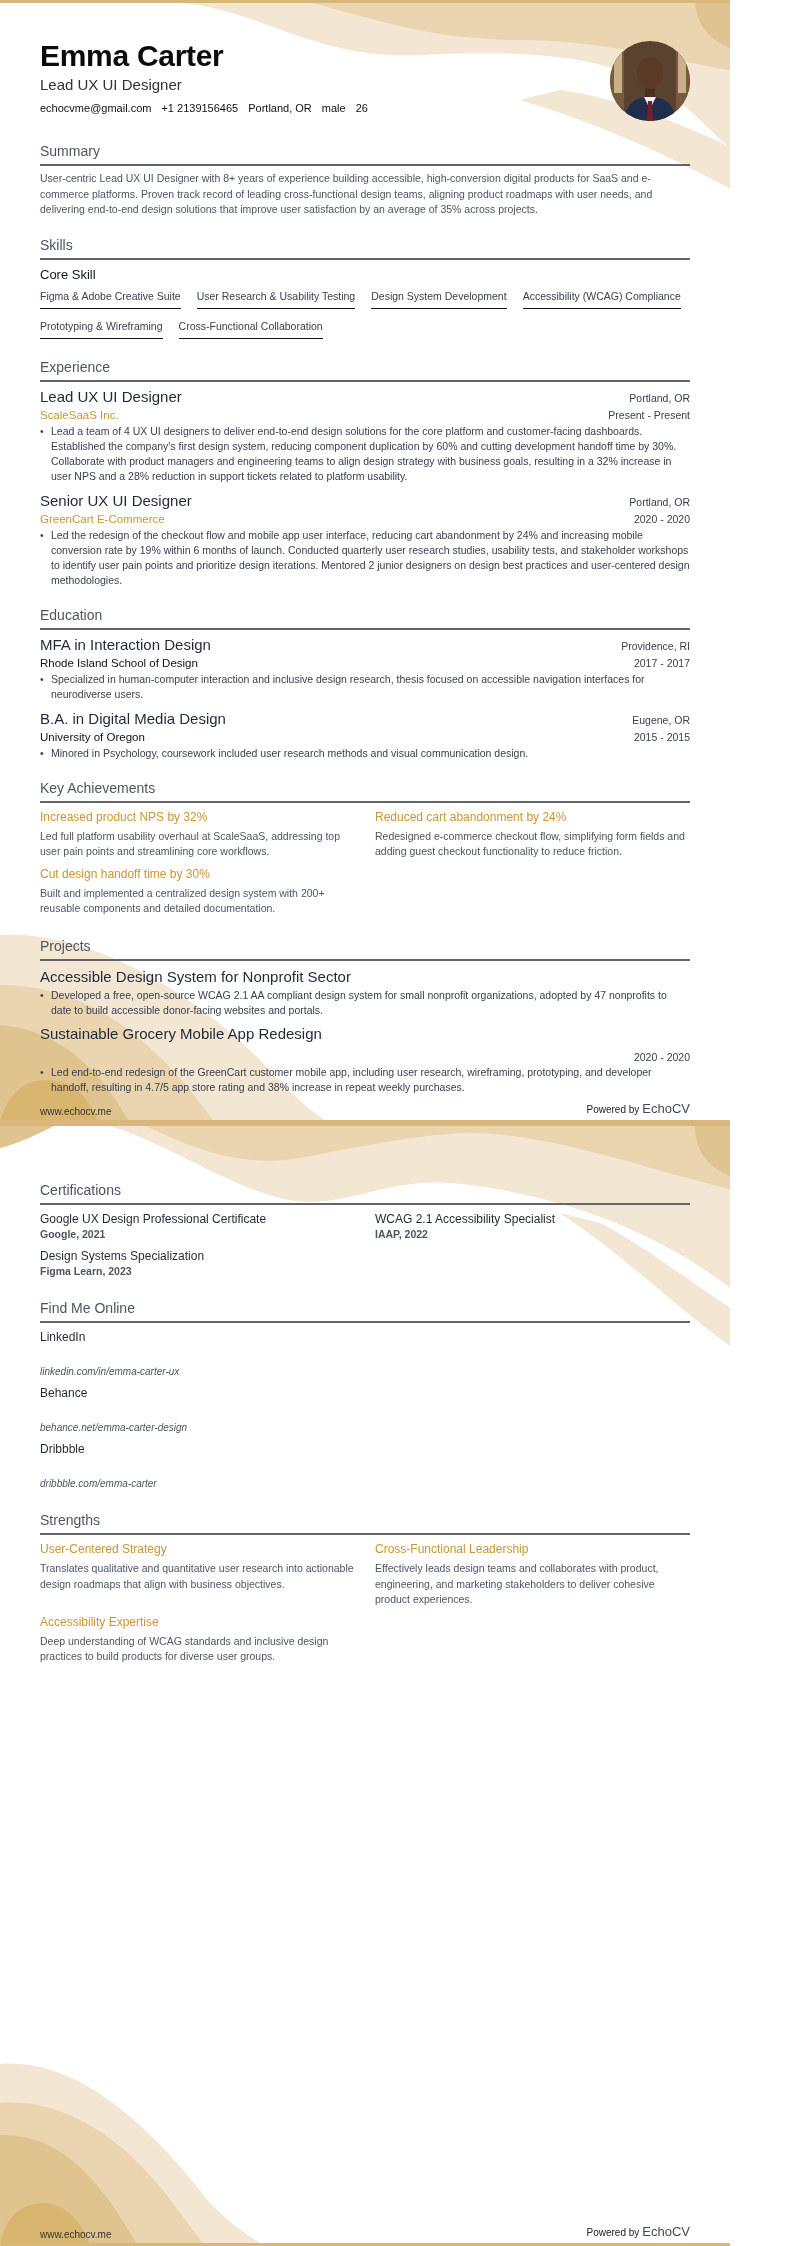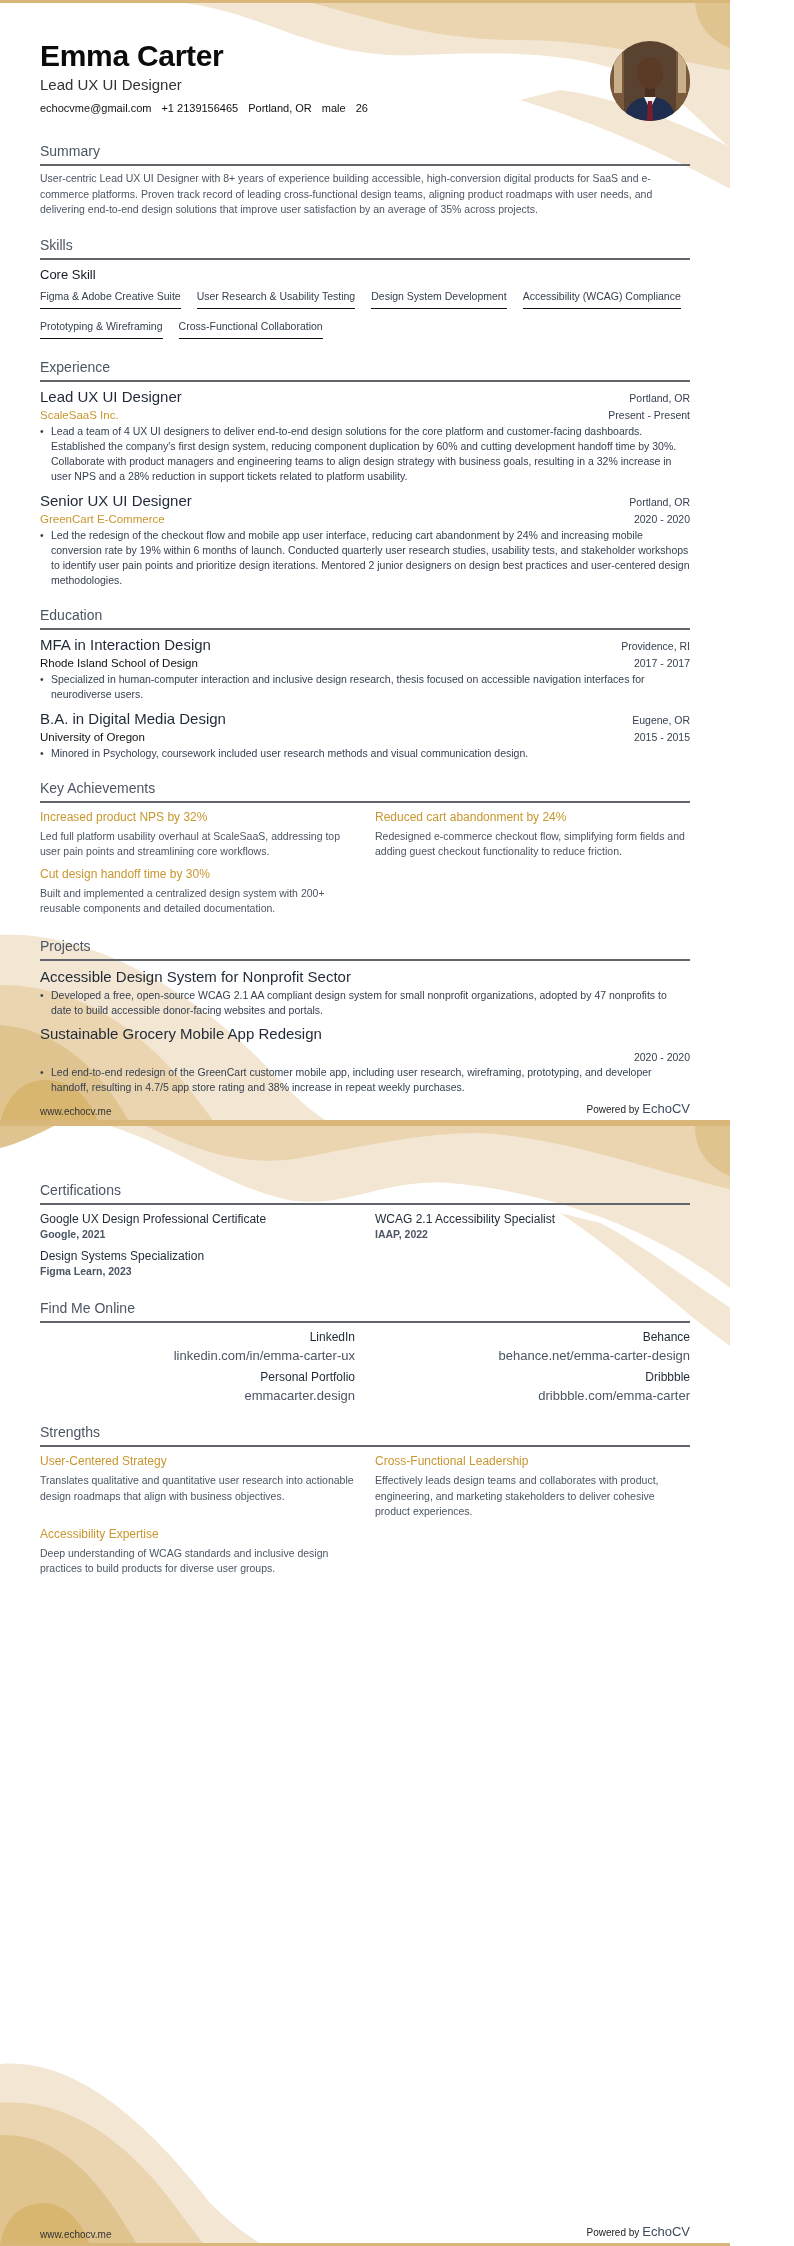--- a/index.html
+++ b/index.html
@@ -46,24 +46,24 @@
   .proj-date { text-align: right; font-size: 10.5px; color: #374151; margin-top: 6px; line-height: 14px; }
 
   .footer { position: absolute; bottom: 6px; left: 40px; right: 40px; display: flex; justify-content: space-between; align-items: flex-end; z-index: 3; }
   .footer-site { font-size: 10px; color: #333; }
   .footer-powered { font-size: 10px; color: #222; }
   .footer-brand { font-size: 13px; color: #3e4a5e; margin-left: 3px; }
 
   .cert { margin-top: 6px; }
   .cert-name { font-size: 12px; color: #1f2937; line-height: 16px; }
   .cert-meta { font-size: 10.5px; color: #4b5563; line-height: 15px; font-weight: bold; }
-  .grid3 { display: grid; grid-template-columns: 1fr 1fr; column-gap: 20px; text-align: right; }
+  .grid3 { display: grid; grid-template-columns: 1fr; column-gap: 20px; }
   .link-item { margin-top: 6px; }
   .link-label { font-size: 12px; color: #1f2937; line-height: 16px; }
-  .link-url { font-size: 13px; color: #4b5563; line-height: 15px; margin-top: 3px; }
+  .link-url { font-size: 10px; color: #4b5563; line-height: 15px; margin-top: 19px; font-style: italic; }
 </style>
 </head>
 <body>
 
 <div class="page">
   <svg class="bg" viewBox="0 0 794 1123">
 
     <path d="M140,0 C260,0 300,60 420,55 C560,48 640,60 700,120 C740,160 770,180 794,190 L794,0 Z" fill="#f3e6d2"></path>
     <path d="M300,0 C380,20 430,40 520,40 C620,40 700,70 794,80 L794,0 Z" fill="#ead5b0"></path>
     <circle cx="745" cy="0" r="50" fill="#e0c48f"></circle>
@@ -270,24 +270,20 @@
       <div class="grid3">
         <div class="link-item">
           <div class="link-label">LinkedIn</div>
           <div class="link-url">linkedin.com/in/emma-carter-ux</div>
         </div>
         <div class="link-item">
           <div class="link-label">Behance</div>
           <div class="link-url">behance.net/emma-carter-design</div>
         </div>
         <div class="link-item">
-          <div class="link-label">Personal Portfolio</div>
-          <div class="link-url">emmacarter.design</div>
-        </div>
-        <div class="link-item">
           <div class="link-label">Dribbble</div>
           <div class="link-url">dribbble.com/emma-carter</div>
         </div>
       </div>
     </div>
 
     <div class="section" style="margin-top:20px">
       <div class="sec-title">Strengths</div>
       <div class="grid2">
         <div class="ach">

